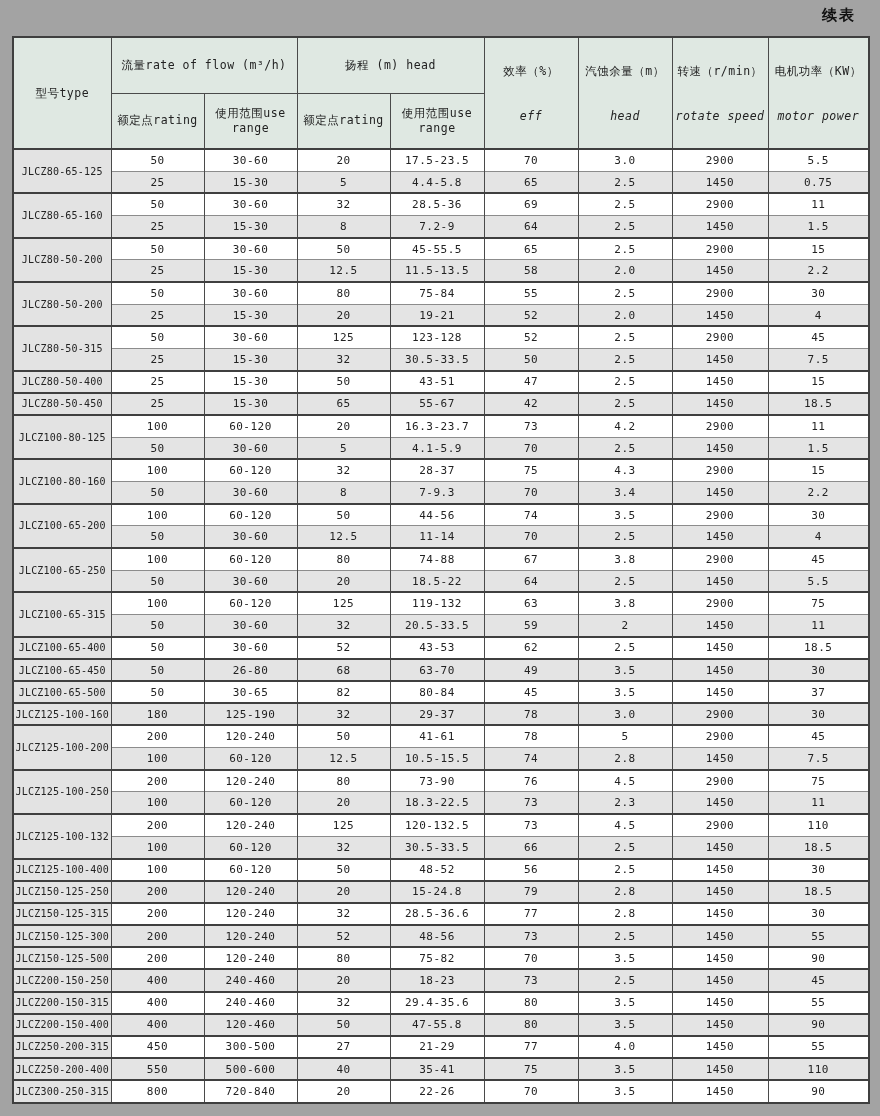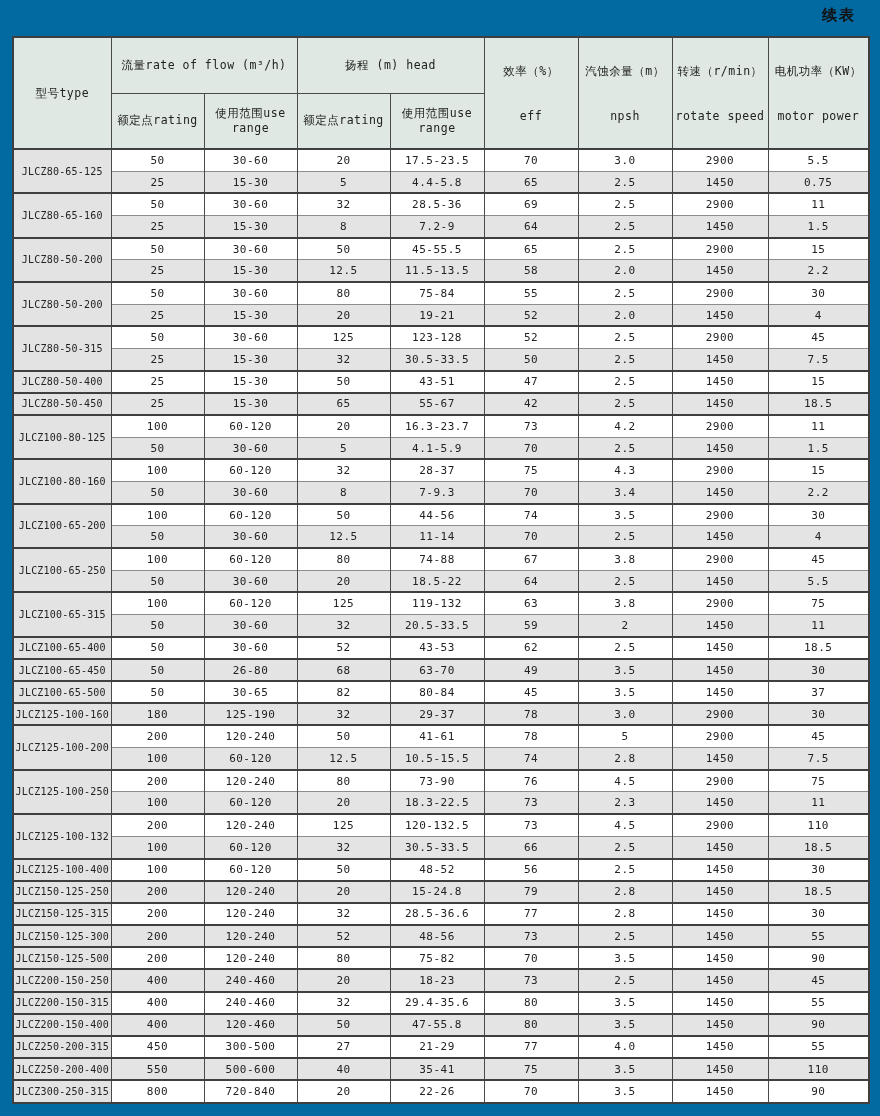--- a/index.html
+++ b/index.html
@@ -7,21 +7,21 @@
     --model-bg:#e3e3e3;
     --row-alt-bg:#e4e4e4;
     --border-dark:#3f3f3f;
     --border-light:#8c8c8c;
     --text:#222222;
   }
   html,body{margin:0;padding:0;background:#ffffff;}
   .page{
     position:relative;
     width:880px;height:1116px;
-    background:#0369a1;
+    background:#a3a3a3;
     font-family:"DejaVu Sans Mono","DejaVu Sans",sans-serif;
     color:var(--text);
     overflow:hidden;
   }
   .continued{
     position:absolute;top:6px;right:24px;
     font-size:15px;font-weight:bold;letter-spacing:2px;
     color:#111;
     font-family:"DejaVu Sans",sans-serif;
   }
@@ -37,21 +37,21 @@
     font-weight:normal;
     font-size:11.5px;
     letter-spacing:0.5px;
     padding:0;
     vertical-align:middle;
     font-family:"DejaVu Sans Mono","DejaVu Sans",sans-serif;
   }
   thead{border-bottom:2px solid var(--border-dark);}
   tr.h1{height:56px;}
   tr.h2{height:56px;}
-  th .line2{margin-top:30px;}
+  th .line2{margin-top:30px;font-style:italic;}
   tbody td{
     border-left:1px solid #4a4a4a;
     border-right:1px solid #4a4a4a;
     border-top:1px solid var(--border-light);
     font-size:11px;
     letter-spacing:0.5px;
     text-align:center;vertical-align:middle;
     padding:0;
     background:#ffffff;
   }
@@ -87,21 +87,21 @@
       <tr class="h1">
         <th rowspan="2">型号type</th>
         <th colspan="2">流量rate of flow (m³/h)</th>
         <th colspan="2">扬程 (m) head</th>
         <th rowspan="2">
           <div>效率（%）</div>
           <div class="line2">eff</div>
         </th>
         <th rowspan="2">
           <div>汽蚀余量（m）</div>
-          <div class="line2">npsh</div>
+          <div class="line2">head</div>
         </th>
         <th rowspan="2">
           <div>转速（r/min）</div>
           <div class="line2">rotate speed</div>
         </th>
         <th rowspan="2">
           <div>电机功率（KW）</div>
           <div class="line2">motor power</div>
         </th>
       </tr>

